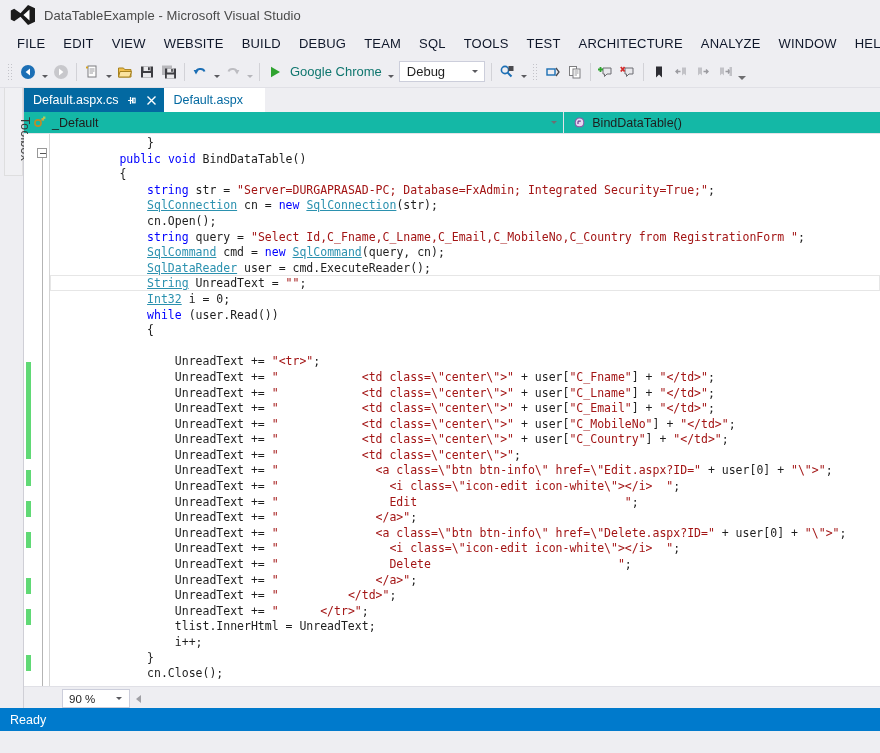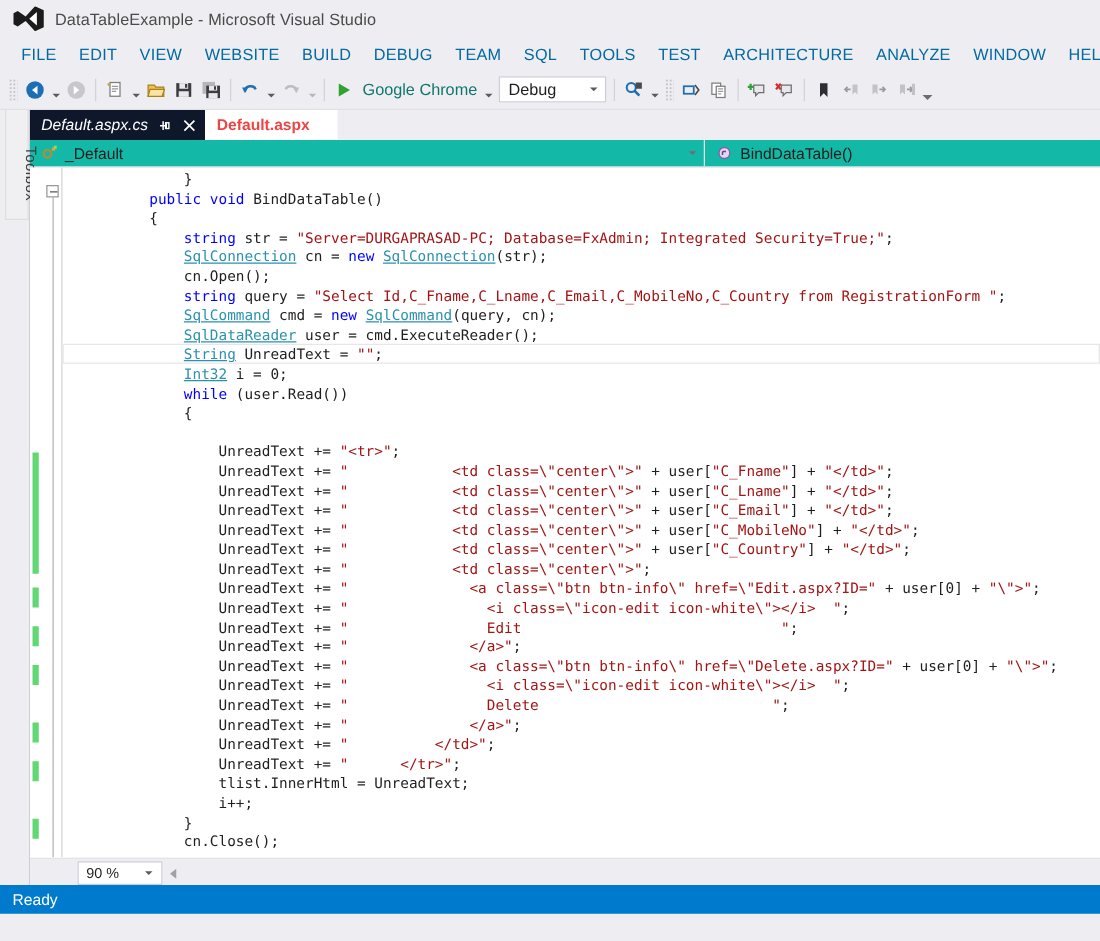--- a/index.html
+++ b/index.html
@@ -22,21 +22,21 @@
     white-space: nowrap;
   }
 
   
   .menubar {
     height: 26px; background: #eeeef2;
     display: flex; align-items: center; padding-left: 8px;
     overflow: hidden;
   }
   .menu-item {
-    font-size: 13px; color: #0369a1; padding: 2px 9px;
+    font-size: 13px; color: #0f172a; padding: 2px 9px;
     white-space: nowrap; letter-spacing: .2px;
   }
 
   
   .toolbar {
     height: 32px; background: #eeeef2;
     display: flex; align-items: center; padding-left: 4px;
     border-bottom: 1px solid #e0e0e6;
     overflow: hidden;
   }
@@ -106,22 +106,22 @@
 
   
   .tabstrip {
     height: 24px; background: #eeeef2; display: flex; align-items: stretch;
     flex: none;
   }
   .tab {
     display: flex; align-items: center; padding: 0 6px 0 9px;
     font-size: 12.5px; white-space: nowrap;
   }
-  .tab.active { background: #0f172a; color: #ffffff; font-style: italic; }
-  .tab.inactive { background: #ffffff; color: #ef4444; padding-right: 22px; font-weight: bold; }
+  .tab.active { background: #0369a1; color: #ffffff; }
+  .tab.inactive { background: #ffffff; color: #0369a1; padding-right: 22px; }
   .tab .pin, .tab .close {
     margin-left: 7px; display: inline-flex; align-items: center;
     justify-content: center; width: 13px; height: 13px;
   }
 
   
   .navbar {
     height: 22px; background: #14b8a6; display: flex; align-items: center;
     border-bottom: 1px solid #e3e3e8; flex: none;
   }

